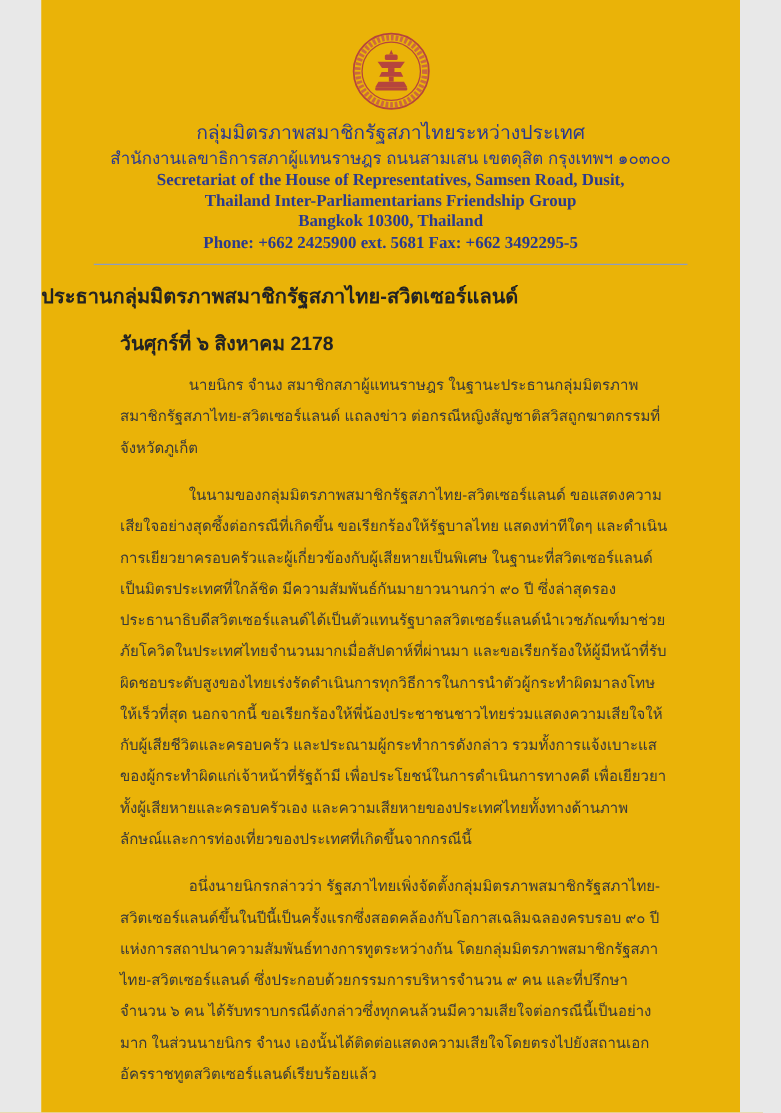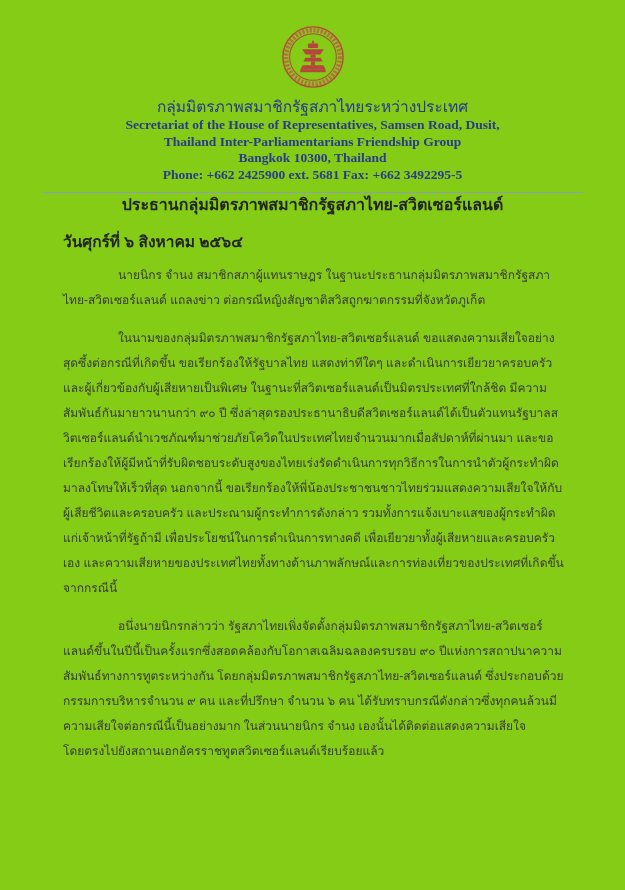--- a/index.html
+++ b/index.html
@@ -1,34 +1,34 @@
 <!DOCTYPE html>
 <html><head>
 <meta charset="utf-8">
 <style>
   html,body{margin:0;padding:0;background:#e8e8e8;}
   .page{
     position:relative;
-    width:625px;height:890px;
+    width:559px;height:890px;
     margin:0 auto;
-    background:#84cc16;
+    background:#eab308;
     overflow:hidden;
     font-family:"Liberation Sans","DejaVu Sans",sans-serif;
     color:#333;
   }
   .emblem{width:64px;height:64px;margin:25px auto 7px;display:block;}
   .letterhead{text-align:center;color:#2b3a8f;}
   .lh-th1{font-size:15.5px;line-height:21px;}
   .lh-th2{font-size:13.5px;line-height:19px;}
   .lh-en{
     font-family:"Liberation Serif","DejaVu Serif",serif;
     font-weight:bold;font-size:13.5px;line-height:16.5px;
   }
   .rule{margin:9px 42px 0 42px;border:none;border-top:1.5px solid #8d9cc2;height:0;}
-  .doc-title{text-align:center;font-weight:bold;font-size:16px;line-height:23px;color:#232323;}
+  .doc-title{margin-top:14px;font-weight:bold;font-size:16px;line-height:23px;color:#232323;}
   .date-line{margin:13px 62px 0 63px;font-weight:bold;font-size:15.5px;color:#232323;}
   .body-par{
     margin:9px 58px 13px 63px;
     font-size:12px;line-height:25px;
     text-indent:55px;color:#3a3a3a;
   }
 </style>
 </head>
 <body>
 
@@ -45,31 +45,32 @@
       <rect x="46" y="39" width="8" height="5"></rect>
       <path d="M38 44 h24 l3 6 h-30 z"></path>
       <rect x="47" y="50" width="6" height="6"></rect>
       <path d="M34 56 h32 l4 7 h-40 z"></path>
       <rect x="30" y="63" width="40" height="4" rx="1.5"></rect>
     </g>
   </svg>
 
   <div class="letterhead">
     <div class="lh-th1">กลุ่มมิตรภาพสมาชิกรัฐสภาไทยระหว่างประเทศ</div>
+    <div class="lh-th2">สำนักงานเลขาธิการสภาผู้แทนราษฎร ถนนสามเสน เขตดุสิต กรุงเทพฯ ๑๐๓๐๐</div>
     <div class="lh-en">Secretariat of the House of Representatives, Samsen Road, Dusit,</div>
     <div class="lh-en">Thailand Inter-Parliamentarians Friendship Group</div>
     <div class="lh-en">Bangkok 10300, Thailand</div>
     <div class="lh-en">Phone: +662 2425900 ext. 5681 Fax: +662 3492295-5</div>
   </div>
 
   <hr class="rule">
 
   <div class="doc-title">
     <div>ประธานกลุ่มมิตรภาพสมาชิกรัฐสภาไทย-สวิตเซอร์แลนด์</div>
   </div>
 
-  <div class="date-line">วันศุกร์ที่ ๖ สิงหาคม ๒๕๖๔</div>
+  <div class="date-line">วันศุกร์ที่ ๖ สิงหาคม 2178</div>
 
   <p class="body-par">นายนิกร จำนง สมาชิกสภาผู้แทนราษฎร ในฐานะประธานกลุ่มมิตรภาพสมาชิกรัฐสภาไทย-สวิตเซอร์แลนด์ แถลงข่าว ต่อกรณีหญิงสัญชาติสวิสถูกฆาตกรรมที่จังหวัดภูเก็ต</p>
   <p class="body-par">ในนามของกลุ่มมิตรภาพสมาชิกรัฐสภาไทย-สวิตเซอร์แลนด์ ขอแสดงความเสียใจอย่างสุดซึ้งต่อกรณีที่เกิดขึ้น ขอเรียกร้องให้รัฐบาลไทย แสดงท่าทีใดๆ และดำเนินการเยียวยาครอบครัวและผู้เกี่ยวข้องกับผู้เสียหายเป็นพิเศษ ในฐานะที่สวิตเซอร์แลนด์เป็นมิตรประเทศที่ใกล้ชิด มีความสัมพันธ์กันมายาวนานกว่า ๙๐ ปี ซึ่งล่าสุดรองประธานาธิบดีสวิตเซอร์แลนด์ได้เป็นตัวแทนรัฐบาลสวิตเซอร์แลนด์นำเวชภัณฑ์มาช่วยภัยโควิดในประเทศไทยจำนวนมากเมื่อสัปดาห์ที่ผ่านมา และขอเรียกร้องให้ผู้มีหน้าที่รับผิดชอบระดับสูงของไทยเร่งรัดดำเนินการทุกวิธีการในการนำตัวผู้กระทำผิดมาลงโทษให้เร็วที่สุด นอกจากนี้ ขอเรียกร้องให้พี่น้องประชาชนชาวไทยร่วมแสดงความเสียใจให้กับผู้เสียชีวิตและครอบครัว และประณามผู้กระทำการดังกล่าว รวมทั้งการแจ้งเบาะแสของผู้กระทำผิดแก่เจ้าหน้าที่รัฐถ้ามี เพื่อประโยชน์ในการดำเนินการทางคดี เพื่อเยียวยาทั้งผู้เสียหายและครอบครัวเอง และความเสียหายของประเทศไทยทั้งทางด้านภาพลักษณ์และการท่องเที่ยวของประเทศที่เกิดขึ้นจากกรณีนี้</p>
   <p class="body-par">อนึ่งนายนิกรกล่าวว่า รัฐสภาไทยเพิ่งจัดตั้งกลุ่มมิตรภาพสมาชิกรัฐสภาไทย-สวิตเซอร์แลนด์ขึ้นในปีนี้เป็นครั้งแรกซึ่งสอดคล้องกับโอกาสเฉลิมฉลองครบรอบ ๙๐ ปีแห่งการสถาปนาความสัมพันธ์ทางการทูตระหว่างกัน โดยกลุ่มมิตรภาพสมาชิกรัฐสภาไทย-สวิตเซอร์แลนด์ ซึ่งประกอบด้วยกรรมการบริหารจำนวน ๙ คน และที่ปรึกษา จำนวน ๖ คน ได้รับทราบกรณีดังกล่าวซึ่งทุกคนล้วนมีความเสียใจต่อกรณีนี้เป็นอย่างมาก ในส่วนนายนิกร จำนง เองนั้นได้ติดต่อแสดงความเสียใจโดยตรงไปยังสถานเอกอัครราชทูตสวิตเซอร์แลนด์เรียบร้อยแล้ว</p>
 
 </div>
 
 </body></html>

